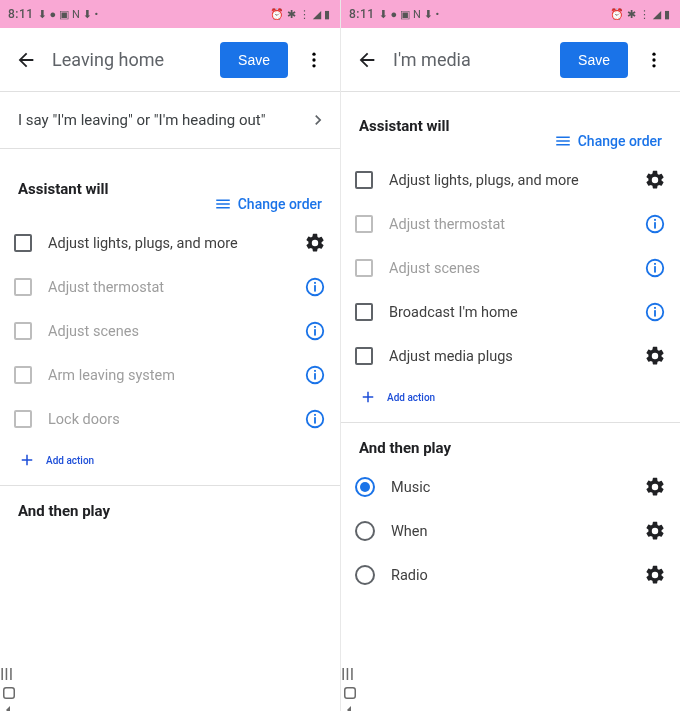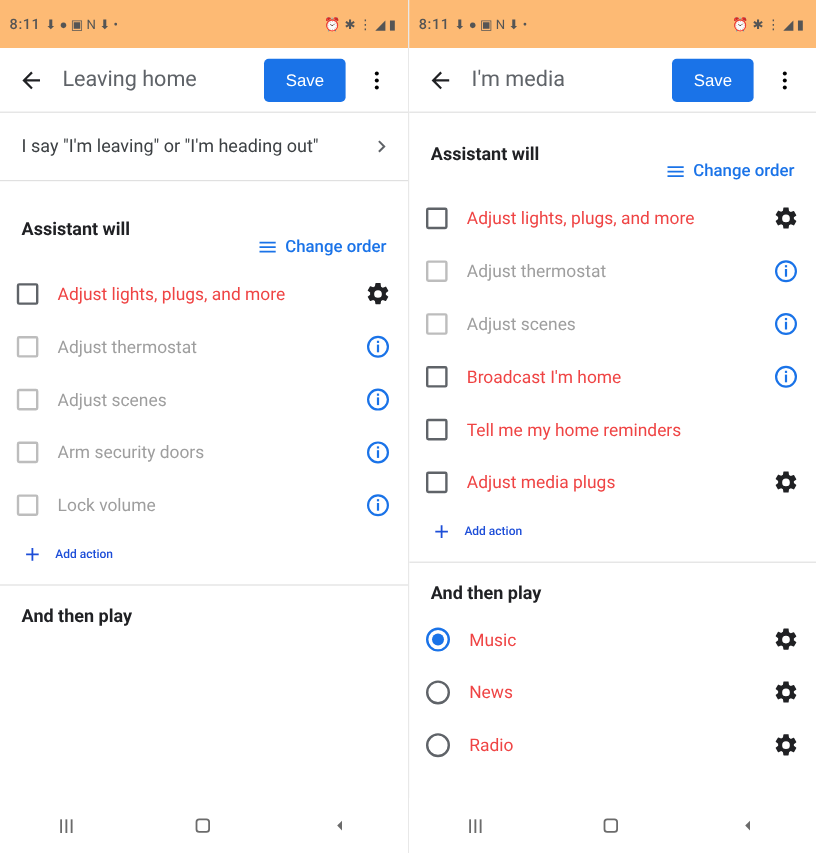--- a/index.html
+++ b/index.html
@@ -15,34 +15,34 @@
     .screen {
       width: 340px;
       height: 711px;
       position: relative;
       display: flex;
       flex-direction: column;
       background: #fff;
     }
     .screen + .screen { border-left: 1px solid #e8e8e8; }
     .statusbar {
-      height: 40px;
-      background: #fdba74;
+      height: 28px;
+      background: #f9a8d4;
       display: flex;
       align-items: center;
       padding: 0 10px 0 8px;
       font-size: 12px;
       color: #555;
       gap: 4px;
     }
     .statusbar .sb-time { font-weight: 500; letter-spacing: .5px; }
     .statusbar .sb-icons { display:flex; align-items:center; gap:3px; font-size:11px;}
     .statusbar .sb-right { margin-left:auto; display:flex; align-items:center; gap:3px; font-size:11px;}
     .appbar {
-      height: 54px;
+      height: 64px;
       display:flex;
       align-items:center;
       padding: 0 10px;
       gap:10px;
       border-bottom: 1px solid #e0e0e0;
       background:#fff;
     }
     .appbar .back-btn, .appbar .more-btn { width:32px; height:32px; display:flex; align-items:center; justify-content:center; color:#202124;}
     .appbar .title { font-size:18px; color:#5f6368; font-weight:400; flex:0 0 auto;}
     .appbar .spacer { flex:1; }
@@ -63,39 +63,40 @@
       padding: 10px 14px;
       min-height:44px;
     }
     .row.trigger { padding: 18px 12px 18px 18px; font-size:15px; color:#3c4043; }
     .row .chev { margin-left:auto; color:#5f6368;}
     .divider { border-top:1px solid #e0e0e0; }
     .chk {
       width:18px; height:18px; border:2px solid #5f6368; border-radius:2px; flex:0 0 auto;
     }
     .chk.disabled { border-color:#bdbdbd; }
-    .row-label { margin-left:16px; font-size:14.5px; color:#ef4444; }
+    .row-label { margin-left:16px; font-size:14.5px; color:#404040; }
     .row-label.disabled { color:#9e9e9e; }
     .row .trailing { margin-left:auto; display:flex; align-items:center; }
     .gear { color:#202124; }
     .info-icon { color:#1a73e8; }
     .add-action {
       display:flex; align-items:center; gap:10px;
       color:#1d4ed8; font-size:10px; font-weight:500; padding:10px 16px 16px 18px;
     }
     .radio {
       width:20px; height:20px; border:2px solid #5f6368; border-radius:50%; position:relative; flex:0 0 auto;
     }
     .radio.checked { border-color:#1a73e8; }
     .radio.checked::after{
       content:""; position:absolute; inset:3px; background:#1a73e8; border-radius:50%;
     }
     .navbar {
-      height:46px; display:flex; align-items:center; justify-content:space-around; color:#6b6b6b;
+      height:46px; display:flex; align-items:flex-start; justify-content:space-around; color:#6b6b6b;
       background:#fff;
+      flex-direction:column;
     }
     svg { display:block; }
   </style>
 </head>
 <body>
 
 <div class="screen">
 
   <div class="statusbar">
     <span class="sb-time">8:11</span>
@@ -169,32 +170,32 @@
           <span class="trailing info-icon">
             <svg width="22" height="22" viewBox="0 0 24 24">
               <circle cx="12" cy="12" r="9" fill="none" stroke="currentColor" stroke-width="2"></circle>
               <rect x="11" y="10" width="2" height="7" fill="currentColor"></rect>
               <rect x="11" y="6.5" width="2" height="2" fill="currentColor"></rect>
             </svg>
           </span>
         </div>
         <div class="row">
           <span class="chk disabled"></span>
-          <span class="row-label disabled">Arm security doors</span>
-          <span class="trailing info-icon">
-            <svg width="22" height="22" viewBox="0 0 24 24">
-              <circle cx="12" cy="12" r="9" fill="none" stroke="currentColor" stroke-width="2"></circle>
-              <rect x="11" y="10" width="2" height="7" fill="currentColor"></rect>
-              <rect x="11" y="6.5" width="2" height="2" fill="currentColor"></rect>
-            </svg>
-          </span>
-        </div>
-        <div class="row">
-          <span class="chk disabled"></span>
-          <span class="row-label disabled">Lock volume</span>
+          <span class="row-label disabled">Arm leaving system</span>
+          <span class="trailing info-icon">
+            <svg width="22" height="22" viewBox="0 0 24 24">
+              <circle cx="12" cy="12" r="9" fill="none" stroke="currentColor" stroke-width="2"></circle>
+              <rect x="11" y="10" width="2" height="7" fill="currentColor"></rect>
+              <rect x="11" y="6.5" width="2" height="2" fill="currentColor"></rect>
+            </svg>
+          </span>
+        </div>
+        <div class="row">
+          <span class="chk disabled"></span>
+          <span class="row-label disabled">Lock doors</span>
           <span class="trailing info-icon">
             <svg width="22" height="22" viewBox="0 0 24 24">
               <circle cx="12" cy="12" r="9" fill="none" stroke="currentColor" stroke-width="2"></circle>
               <rect x="11" y="10" width="2" height="7" fill="currentColor"></rect>
               <rect x="11" y="6.5" width="2" height="2" fill="currentColor"></rect>
             </svg>
           </span>
         </div>
       </div>
 
@@ -301,24 +302,20 @@
           <span class="trailing info-icon">
             <svg width="22" height="22" viewBox="0 0 24 24">
               <circle cx="12" cy="12" r="9" fill="none" stroke="currentColor" stroke-width="2"></circle>
               <rect x="11" y="10" width="2" height="7" fill="currentColor"></rect>
               <rect x="11" y="6.5" width="2" height="2" fill="currentColor"></rect>
             </svg>
           </span>
         </div>
         <div class="row">
           <span class="chk"></span>
-          <span class="row-label">Tell me my home reminders</span>
-        </div>
-        <div class="row">
-          <span class="chk"></span>
           <span class="row-label">Adjust media plugs</span>
           <span class="trailing gear">
             <svg width="22" height="22" viewBox="0 0 24 24">
               <path fill="currentColor" d="M19.14 12.94a7 7 0 0 0 .05-.94 7 7 0 0 0-.05-.94l2.03-1.58a.5.5 0 0 0 .12-.64l-1.92-3.32a.5.5 0 0 0-.6-.22l-2.39.96a7 7 0 0 0-1.63-.94l-.36-2.54A.5.5 0 0 0 13.9 2h-3.8a.5.5 0 0 0-.49.42l-.36 2.54a7 7 0 0 0-1.63.94l-2.39-.96a.5.5 0 0 0-.6.22L2.71 8.48a.5.5 0 0 0 .12.64l2.03 1.58a7 7 0 0 0 0 1.88L2.83 14.16a.5.5 0 0 0-.12.64l1.92 3.32a.5.5 0 0 0 .6.22l2.39-.96c.5.38 1.05.7 1.63.94l.36 2.54a.5.5 0 0 0 .49.42h3.8a.5.5 0 0 0 .49-.42l.36-2.54c.58-.24 1.13-.56 1.63-.94l2.39.96a.5.5 0 0 0 .6-.22l1.92-3.32a.5.5 0 0 0-.12-.64l-2.03-1.58zM12 15.5A3.5 3.5 0 1 1 12 8.5a3.5 3.5 0 0 1 0 7z"></path>
             </svg>
           </span>
         </div>
       </div>
 
     <div class="add-action">
@@ -337,21 +334,21 @@
           <span class="radio checked"></span>
           <span class="row-label">Music</span>
           <span class="trailing gear">
             <svg width="22" height="22" viewBox="0 0 24 24">
               <path fill="currentColor" d="M19.14 12.94a7 7 0 0 0 .05-.94 7 7 0 0 0-.05-.94l2.03-1.58a.5.5 0 0 0 .12-.64l-1.92-3.32a.5.5 0 0 0-.6-.22l-2.39.96a7 7 0 0 0-1.63-.94l-.36-2.54A.5.5 0 0 0 13.9 2h-3.8a.5.5 0 0 0-.49.42l-.36 2.54a7 7 0 0 0-1.63.94l-2.39-.96a.5.5 0 0 0-.6.22L2.71 8.48a.5.5 0 0 0 .12.64l2.03 1.58a7 7 0 0 0 0 1.88L2.83 14.16a.5.5 0 0 0-.12.64l1.92 3.32a.5.5 0 0 0 .6.22l2.39-.96c.5.38 1.05.7 1.63.94l.36 2.54a.5.5 0 0 0 .49.42h3.8a.5.5 0 0 0 .49-.42l.36-2.54c.58-.24 1.13-.56 1.63-.94l2.39.96a.5.5 0 0 0 .6-.22l1.92-3.32a.5.5 0 0 0-.12-.64l-2.03-1.58zM12 15.5A3.5 3.5 0 1 1 12 8.5a3.5 3.5 0 0 1 0 7z"></path>
             </svg>
           </span>
         </div>
         <div class="row">
           <span class="radio"></span>
-          <span class="row-label">News</span>
+          <span class="row-label">When</span>
           <span class="trailing gear">
             <svg width="22" height="22" viewBox="0 0 24 24">
               <path fill="currentColor" d="M19.14 12.94a7 7 0 0 0 .05-.94 7 7 0 0 0-.05-.94l2.03-1.58a.5.5 0 0 0 .12-.64l-1.92-3.32a.5.5 0 0 0-.6-.22l-2.39.96a7 7 0 0 0-1.63-.94l-.36-2.54A.5.5 0 0 0 13.9 2h-3.8a.5.5 0 0 0-.49.42l-.36 2.54a7 7 0 0 0-1.63.94l-2.39-.96a.5.5 0 0 0-.6.22L2.71 8.48a.5.5 0 0 0 .12.64l2.03 1.58a7 7 0 0 0 0 1.88L2.83 14.16a.5.5 0 0 0-.12.64l1.92 3.32a.5.5 0 0 0 .6.22l2.39-.96c.5.38 1.05.7 1.63.94l.36 2.54a.5.5 0 0 0 .49.42h3.8a.5.5 0 0 0 .49-.42l.36-2.54c.58-.24 1.13-.56 1.63-.94l2.39.96a.5.5 0 0 0 .6-.22l1.92-3.32a.5.5 0 0 0-.12-.64l-2.03-1.58zM12 15.5A3.5 3.5 0 1 1 12 8.5a3.5 3.5 0 0 1 0 7z"></path>
             </svg>
           </span>
         </div>
         <div class="row">
           <span class="radio"></span>
           <span class="row-label">Radio</span>
           <span class="trailing gear">

